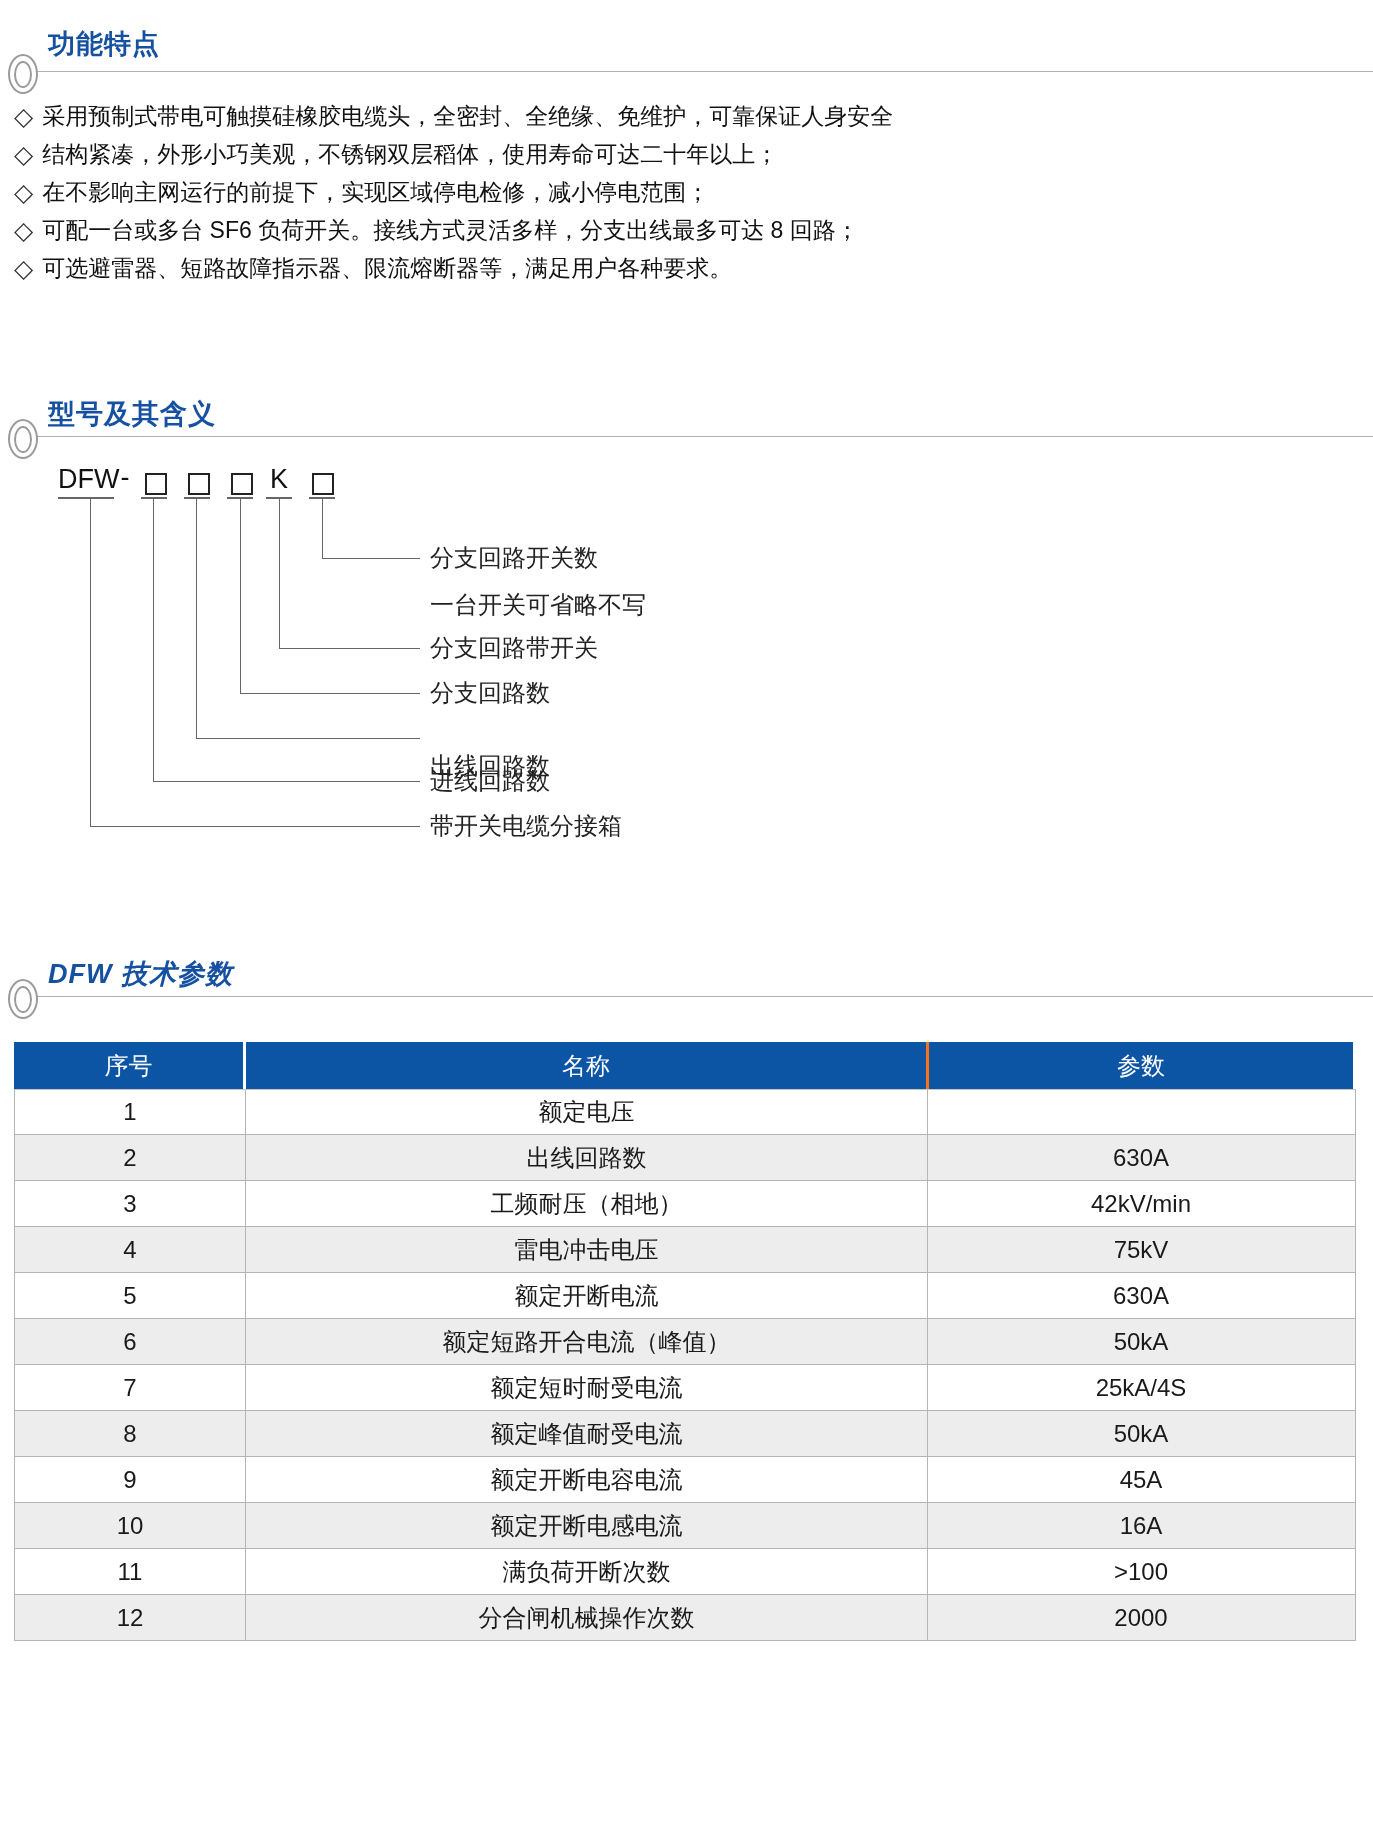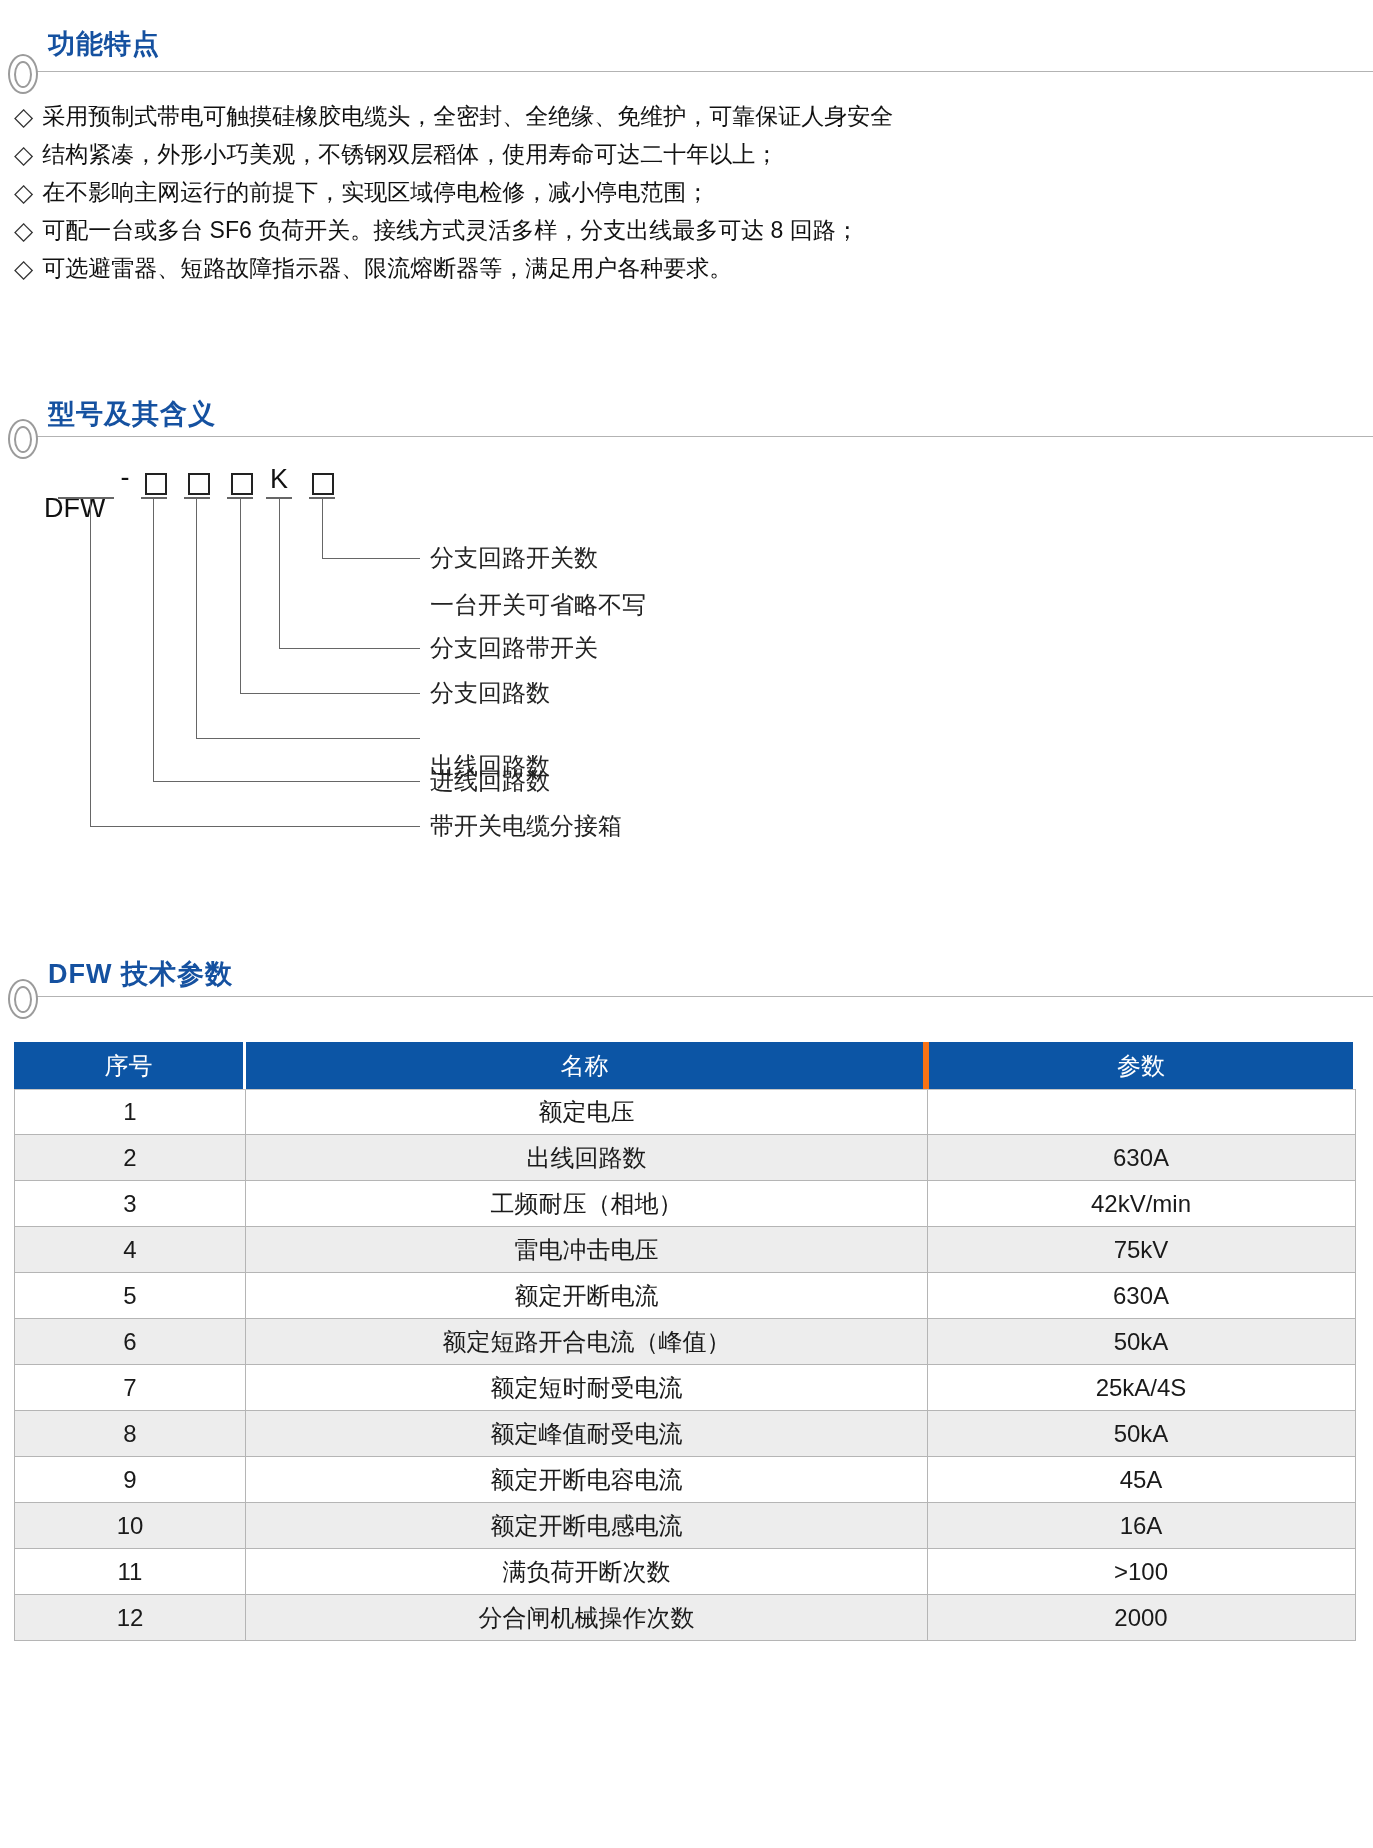--- a/index.html
+++ b/index.html
@@ -23,21 +23,21 @@
   .code-box{width:18px;height:18px;border:2px solid #222;background:#fff;}
   .useg{height:2px;background:#666;}
   .vline{width:1px;background:#666;}
   .hline{height:1px;background:#666;}
   .dlabel{font-size:24px;line-height:30px;color:#222;white-space:nowrap;}
   
   #ptable{left:14px;top:1042px;width:1342px;}
   .thead{display:flex;height:47px;background:transparent;}
   .th{background:#0c55a5;color:#ffffff;font-size:24px;display:flex;align-items:center;justify-content:center;box-sizing:border-box;}
   .th.c1{width:232px;border-right:3px solid #ffffff;}
-  .th.c2{width:683px;border-right:6px solid #f97316;}
+  .th.c2{width:683px;border-right:3px solid #f97316;}
   .th.c3{width:424px;}
   .tbody{border-left:1px solid #b5b5b5;border-right:1px solid #b5b5b5;}
   .tr{display:flex;height:46px;border-bottom:1px solid #b5b5b5;box-sizing:border-box;}
   .tr:first-child{border-top:1px solid #c5c5c5;}
   .tr.even{background:#ededed;}
   .tr.odd{background:#ffffff;}
   .td{font-size:24px;color:#1a1a1a;display:flex;align-items:center;justify-content:center;box-sizing:border-box;}
   .td.c1{width:231px;border-right:1px solid #b5b5b5;}
   .td.c2{width:682px;border-right:1px solid #b5b5b5;}
   .td.c3{width:426px;}
@@ -74,21 +74,21 @@
         <span>可选避雷器、短路故障指示器、限流熔断器等，满足用户各种要求。</span>
       </div>
     </div>
 
   <div class="abs sec-title" style="left:48px;top:396px;">型号及其含义</div>
   <div class="abs rule" style="top:436px;"></div>
   <div class="abs ring-outer" style="left:8px;top:419px;">
     <div class="ring-inner"></div>
   </div>
 
-  <div class="abs code-txt" style="left:44px;top:464px;width:56px;margin-top:29px;">DFW</div>
+  <div class="abs code-txt" style="left:58px;top:464px;width:56px;">DFW</div>
   <div class="abs code-txt" style="left:116px;top:462px;width:18px;">-</div>
   <div class="abs code-box" style="left:145px;top:473px;"></div>
   <div class="abs code-box" style="left:188px;top:473px;"></div>
   <div class="abs code-box" style="left:231px;top:473px;"></div>
   <div class="abs code-txt" style="left:264px;top:464px;width:30px;">K</div>
   <div class="abs code-box" style="left:312px;top:473px;"></div>
 
   <div class="abs useg" style="left:58px;top:497px;width:56px;"></div>
   <div class="abs useg" style="left:141px;top:497px;width:26px;"></div>
   <div class="abs useg" style="left:184px;top:497px;width:26px;"></div>
@@ -111,21 +111,21 @@
   <div class="abs hline" style="left:90px;top:826px;width:330px;"></div>
 
   <div class="abs dlabel" style="left:430px;top:543px;">分支回路开关数</div>
   <div class="abs dlabel" style="left:430px;top:590px;">一台开关可省略不写</div>
   <div class="abs dlabel" style="left:430px;top:633px;">分支回路带开关</div>
   <div class="abs dlabel" style="left:430px;top:678px;">分支回路数</div>
   <div class="abs dlabel" style="left:430px;top:723px;margin-top:28px;">出线回路数</div>
   <div class="abs dlabel" style="left:430px;top:766px;">进线回路数</div>
   <div class="abs dlabel" style="left:430px;top:811px;">带开关电缆分接箱</div>
 
-  <div class="abs sec-title" style="left:48px;top:956px;">DFW 技术参数</div>
+  <div class="abs sec-title" style="left:48px;top:956px;font-style:italic;">DFW 技术参数</div>
   <div class="abs rule" style="top:996px;"></div>
   <div class="abs ring-outer" style="left:8px;top:979px;">
     <div class="ring-inner"></div>
   </div>
 
   <div class="abs" id="ptable">
     <div class="thead">
       <div class="th c1">序号</div>
       <div class="th c2">名称</div>
       <div class="th c3">参数</div>

